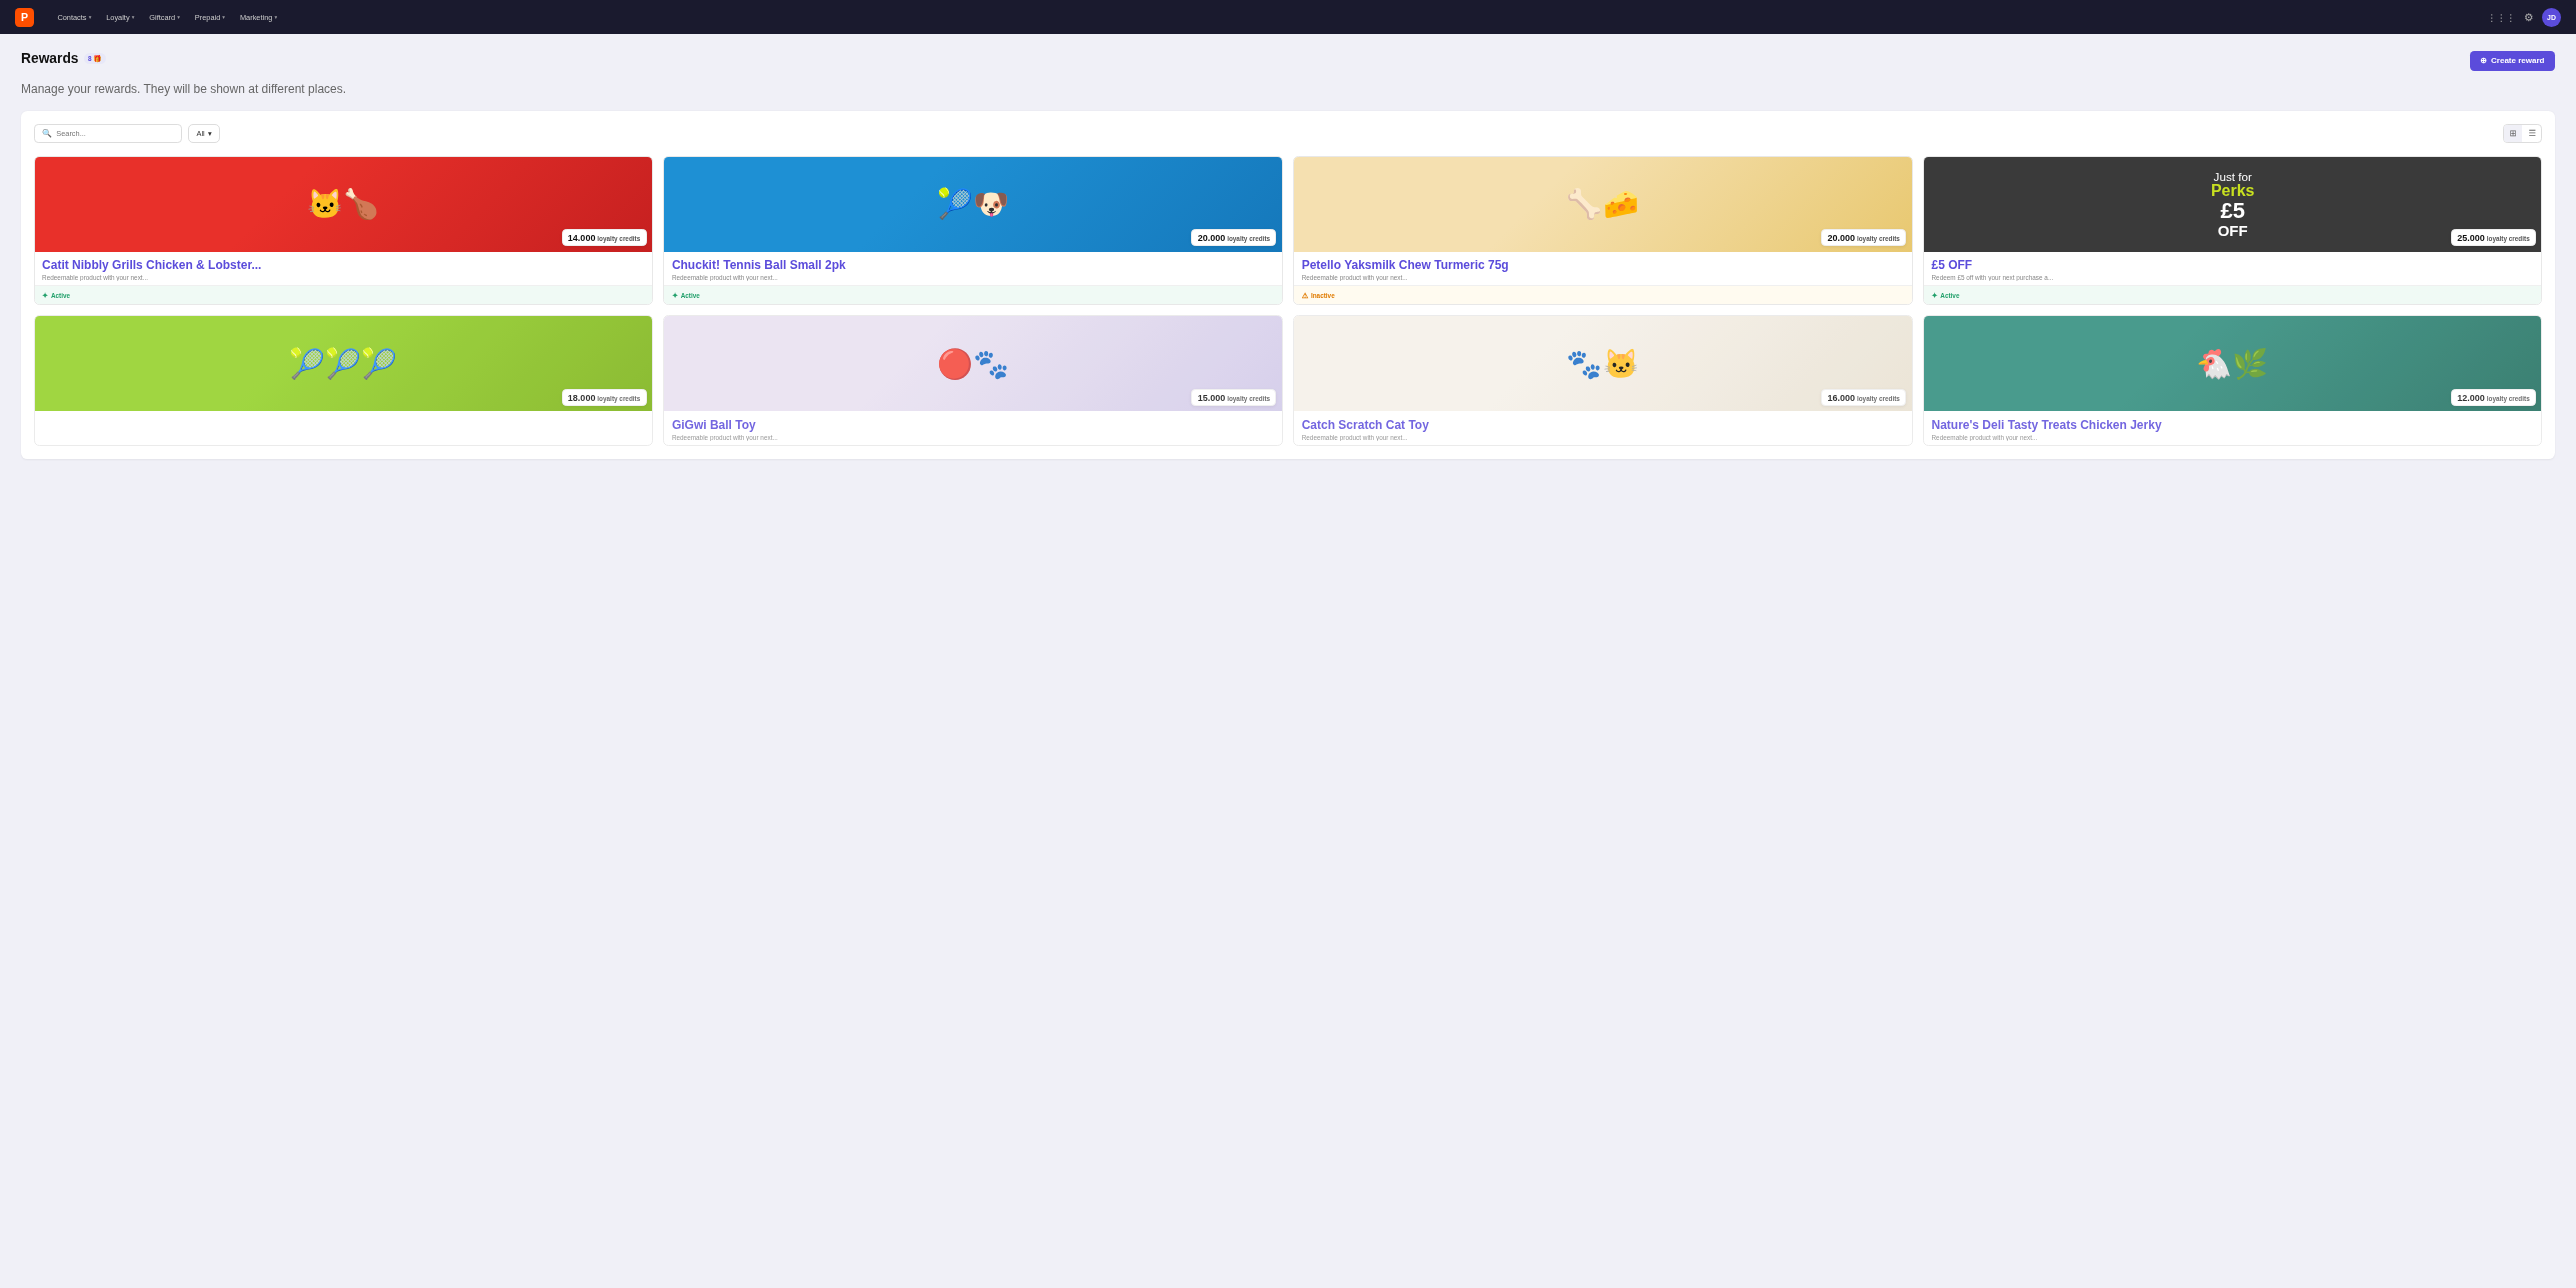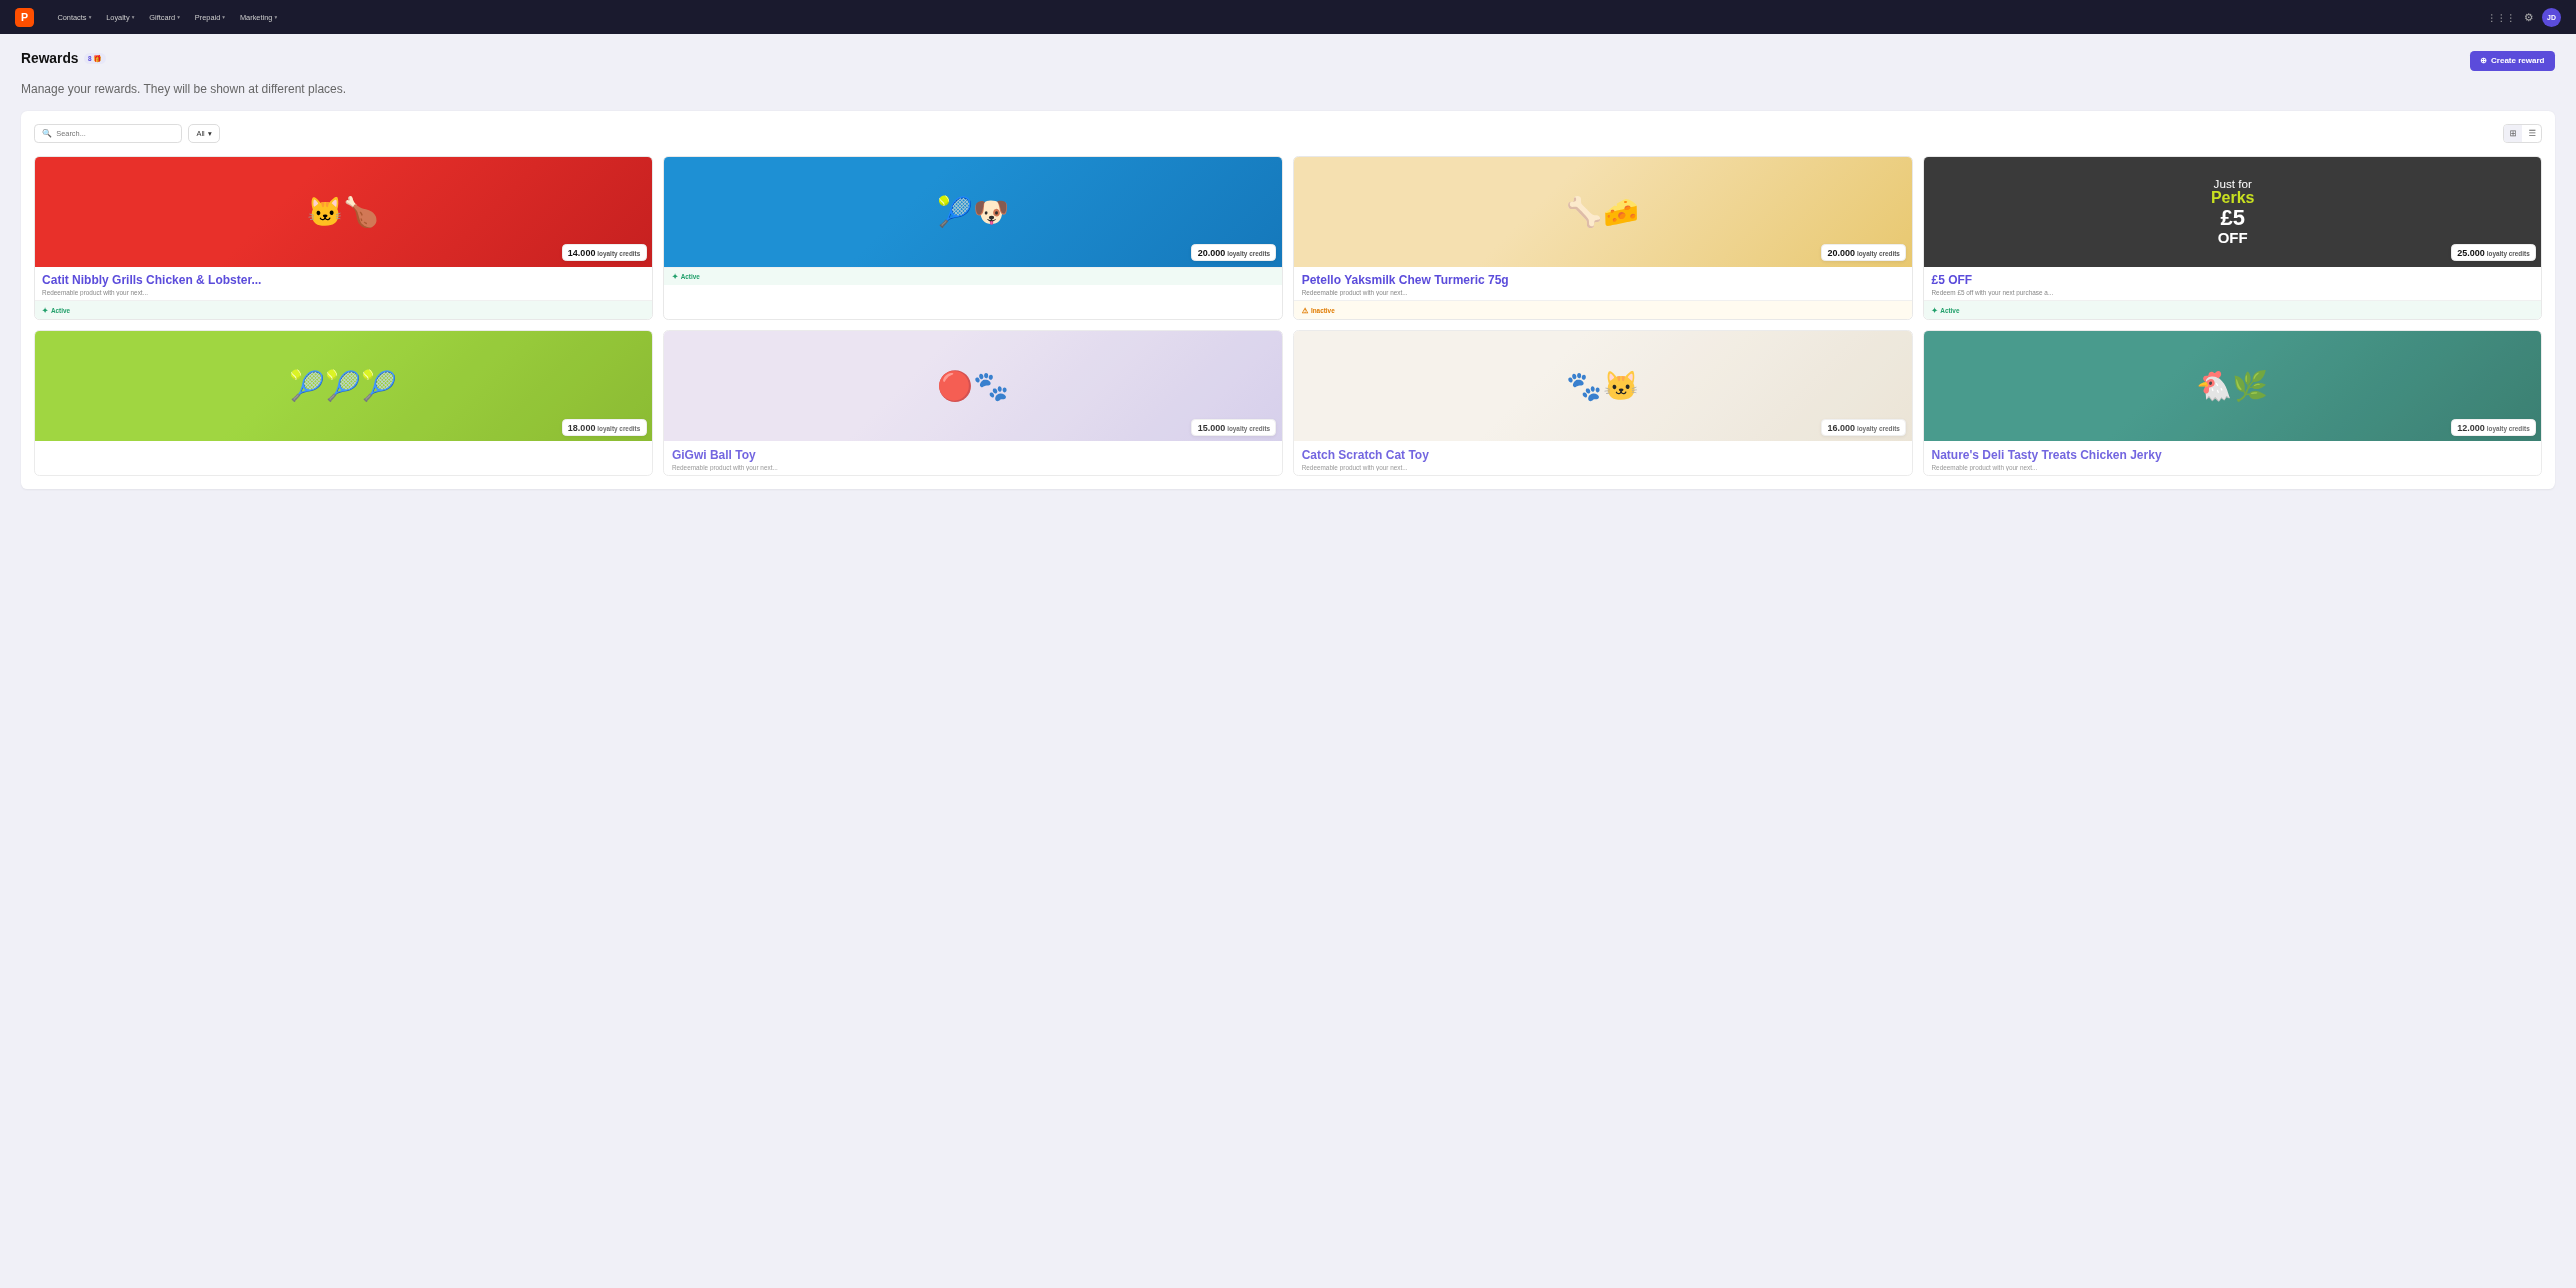--- a/index.html
+++ b/index.html
@@ -134,21 +134,21 @@
     }
     .reward-card {
       border: 0.5px solid #e8e8e8;
       border-radius: 5.3px;
       overflow: hidden;
       background: white;
       display: flex; flex-direction: column;
     }
     .reward-image-area {
       position: relative;
-      height: 110px;
+      height: 95px;
       background: #f8f8fa;
       display: flex; align-items: center; justify-content: center;
       overflow: hidden;
     }
     .reward-credits-badge {
       position: absolute; bottom: 5.3px; right: 5.3px;
       background: white;
       border: 0.5px solid #eee;
       border-radius: 4.2px;
       padding: 2.6px 5.3px;
@@ -327,20 +327,24 @@
       </div>
 
       <div class="reward-card">
         <div class="reward-image-area chuckit-img">
           <span class="product-emoji">🎾🐶</span>
           <div class="reward-credits-badge">
             <span class="credits-number">20.000</span>
             <span class="credits-label">loyalty credits</span>
           </div>
         </div>
+        <div class="reward-info">
+          <div class="reward-name">Chuckit! Tennis Ball Small 2pk</div>
+          <div class="reward-desc">Redeemable product with your next...</div>
+        </div>
         <div class="reward-status status-active">
           <span class="status-dot">✦</span>
           <span>Active</span>
         </div>
       </div>
 
       <div class="reward-card">
         <div class="reward-image-area yak-img">
           <span class="product-emoji">🦴🧀</span>
           <div class="reward-credits-badge">

